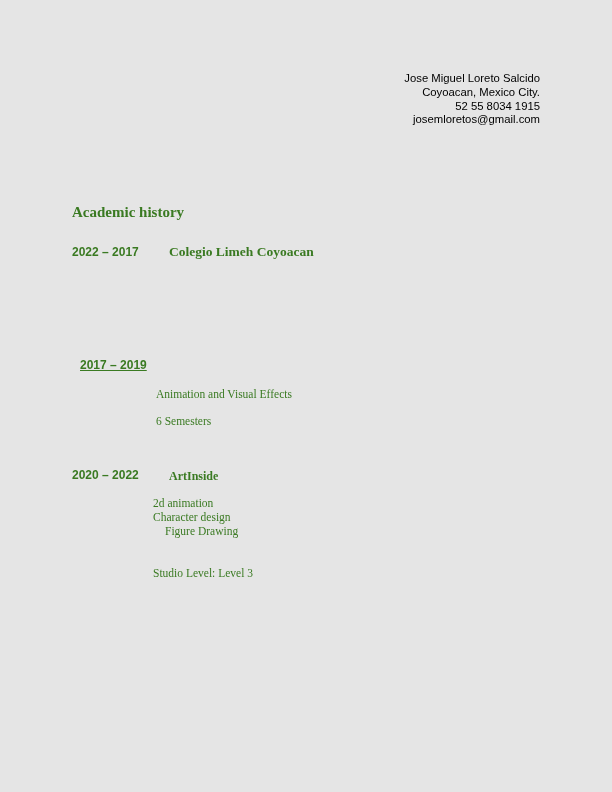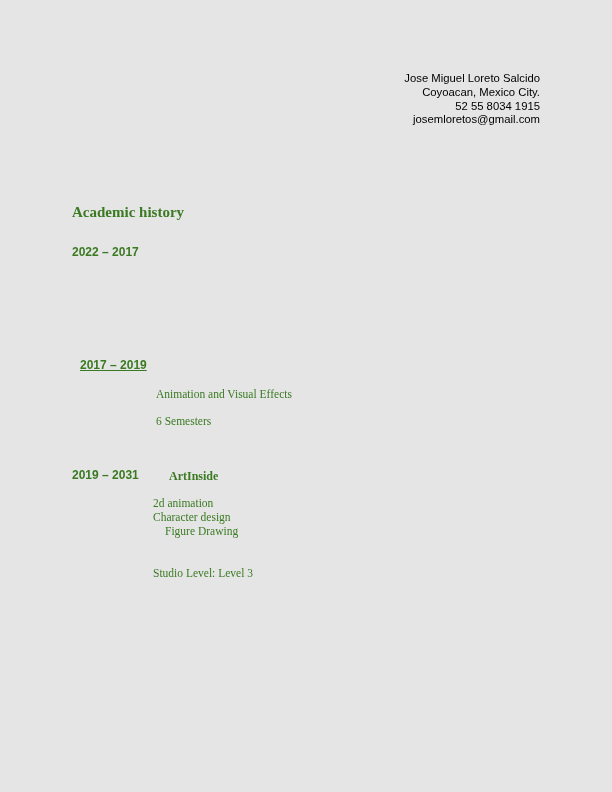--- a/index.html
+++ b/index.html
@@ -63,25 +63,26 @@
   <div class="contact">
     <div>Jose Miguel Loreto Salcido</div>
     <div>Coyoacan, Mexico City.</div>
     <div>52 55 8034 1915</div>
     <div>josemloretos@gmail.com</div>
   </div>
 
   <div class="abs section-title green">Academic history</div>
 
   <div class="abs years green" style="left:72px; top:245px;">2022 – 2017</div>
+  <div class="abs inst inst-lg green" style="left:169px; top:244px;">Colegio Limeh Coyoacan</div>
 
   <div class="abs years green" style="left:80px; top:358px;text-decoration:underline;">2017 – 2019</div>
   <div class="abs detail green" style="left:156px; top:388px;">Animation and Visual Effects</div>
   <div class="abs detail green" style="left:156px; top:415px;">6 Semesters</div>
 
-  <div class="abs years green" style="left:72px; top:468px;">2019 – 2031</div>
+  <div class="abs years green" style="left:72px; top:468px;">2020 – 2022</div>
   <div class="abs inst inst-md green" style="left:169px; top:469px;">ArtInside</div>
   <div class="abs detail green" style="left:153px; top:497px;">2d animation</div>
   <div class="abs detail green" style="left:153px; top:511px;">Character design</div>
   <div class="abs detail green" style="left:153px; top:525px;margin-left:12px;">Figure Drawing</div>
   <div class="abs detail green" style="left:153px; top:567px;">Studio Level: Level 3</div>
 
 </div>
 
 </body></html>

